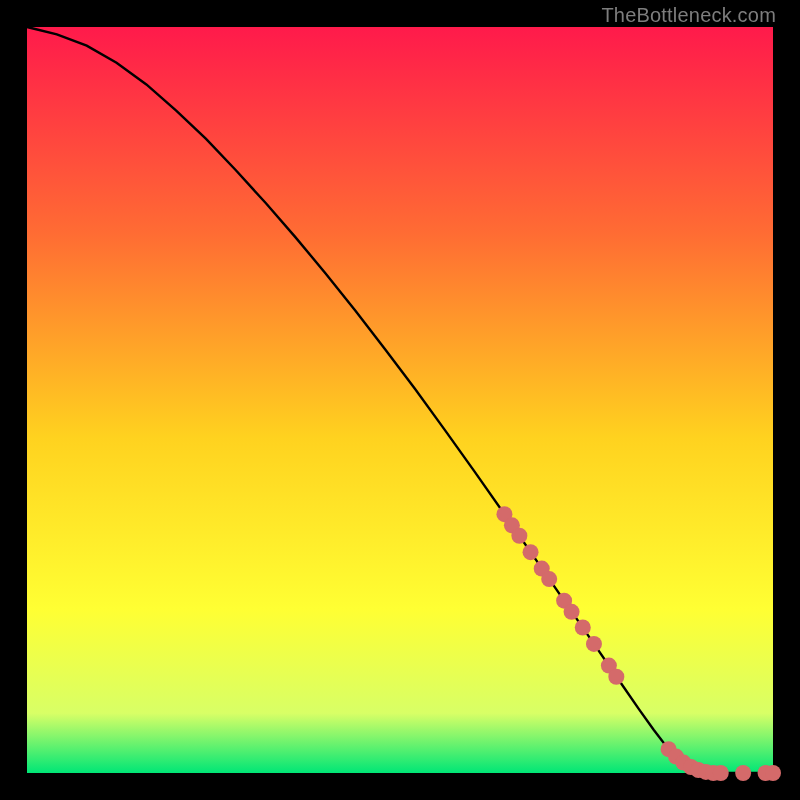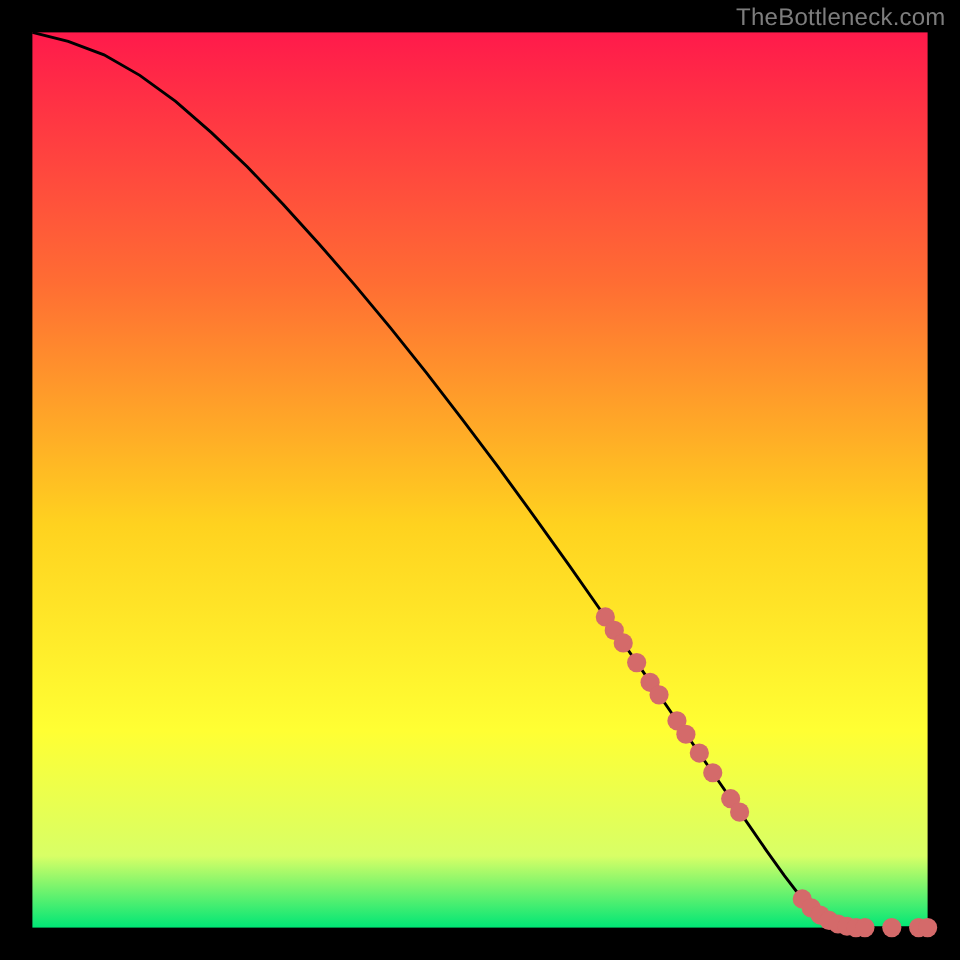--- a/index.html
+++ b/index.html
@@ -13,21 +13,21 @@
   }
   .frame {
     position: relative;
     width: 800px;
     height: 800px;
     background: #000;
   }
   .watermark {
     position: absolute;
     top: 4px;
-    right: 12px;
+    right: 24px;
     color: #7d7d7d;
     font-size: 20px;
     font-weight: 400;
     letter-spacing: 0.2px;
     z-index: 10;
   }
   svg {
     display: block;
   }
 </style>

